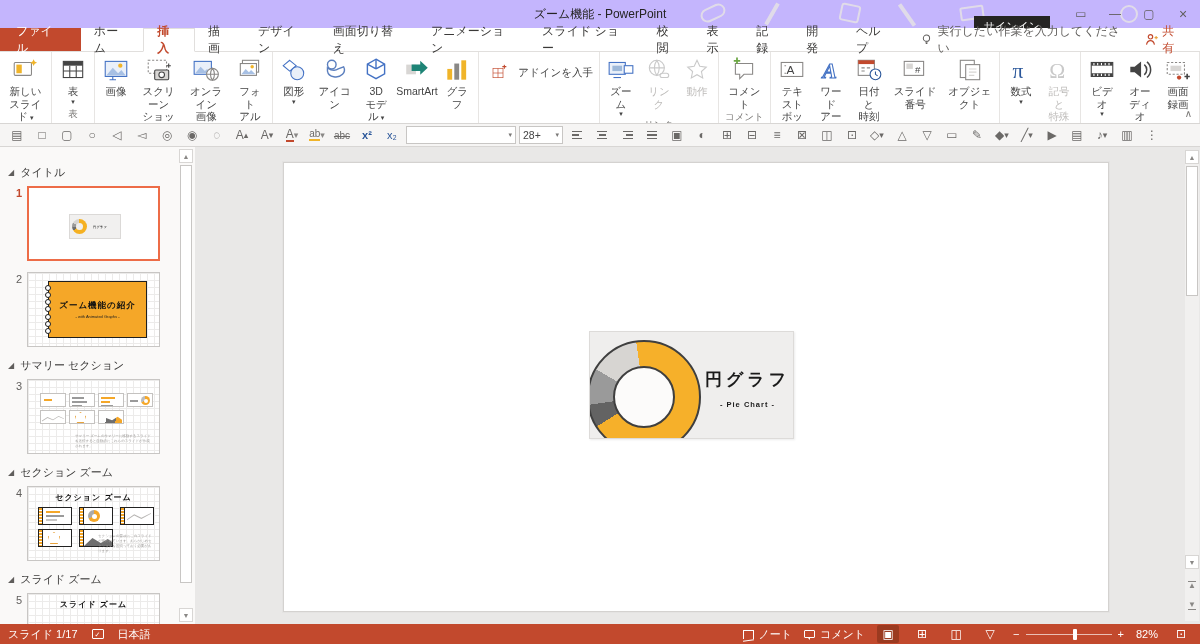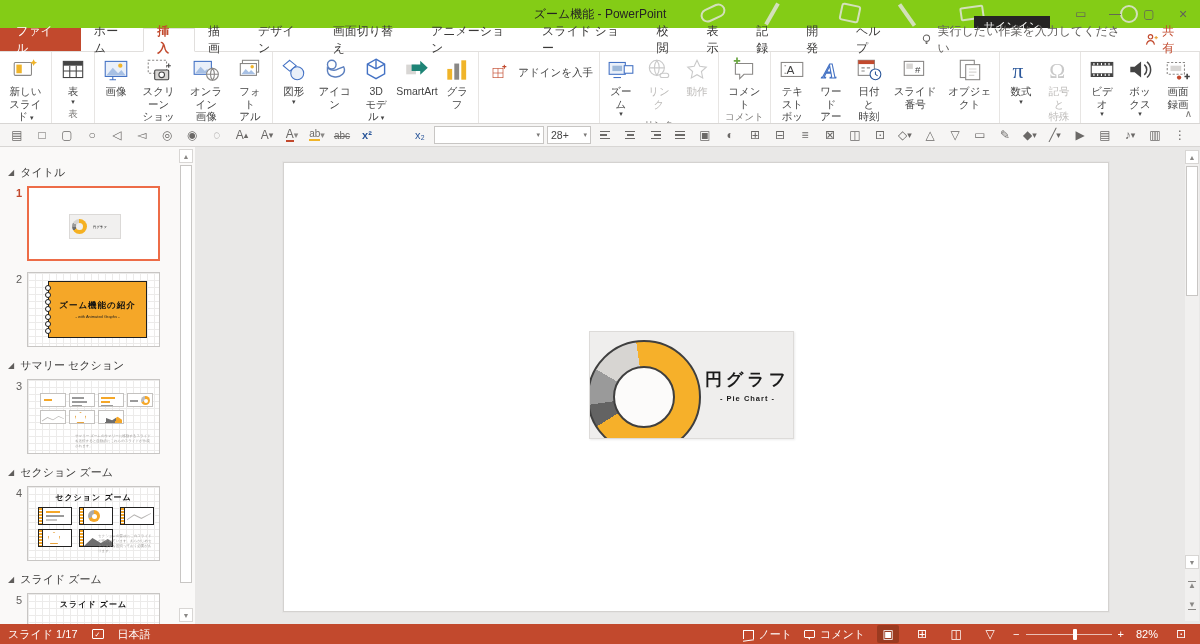--- a/index.html
+++ b/index.html
@@ -1,21 +1,21 @@
 <!DOCTYPE html>
 <html><head>
 <meta charset="utf-8">
 <style>
   * { margin:0; padding:0; box-sizing:border-box; }
   html,body { width:1200px; height:644px; overflow:hidden; }
   body { font-family:"Liberation Sans","DejaVu Sans",sans-serif; background:#fff; color:#444; }
   #app { width:1200px; height:644px; display:grid; grid-template-rows:28px 24px 72px 23px 1fr 20px; position:relative; }
 
   
-  #titlebar { position:relative; background:#84cc16; display:flex; align-items:center; justify-content:center; overflow:hidden; }
+  #titlebar { position:relative; background:#c4b5fd; display:flex; align-items:center; justify-content:center; overflow:hidden; }
   #titlebar .title { font-size:12px; color:#252423; z-index:2; }
   .doodle { position:absolute; border:2px solid #E7E5E3; opacity:.8; z-index:1; }
   #win-controls { position:absolute; right:0; top:0; height:28px; display:flex; align-items:center; z-index:3; }
   #signin { background:#252423; color:#fff; font-size:11px; padding:3px 10px; margin-right:14px; cursor:default; }
   .winbtn { width:34px; height:28px; display:flex; align-items:center; justify-content:center; font-size:12px; color:#605E5C; }
 
   
   #tabrow { display:flex; align-items:stretch; background:#fff; border-bottom:1px solid #E1DFDD; font-size:12px; position:relative; z-index:4; }
   .tab { display:flex; align-items:center; padding:0 13px; color:#3b3a39; cursor:default; }
   .tab.file { background:#C2492D; color:#fff; padding:0 16px; }
@@ -106,21 +106,21 @@
   .sz-cap { position:absolute; right:5px; bottom:6px; width:56px; font-size:3.5px; line-height:1.45; color:#9a9896; }
 
   
   #canvas { flex:1; position:relative; overflow:hidden; }
   #slide { position:absolute; left:88px; top:15px; width:826px; height:450px; background:#fff; border:1px solid #D4D2D0; box-shadow:0 0 0 1px rgba(0,0,0,0.02); }
   #zoom-card { position:absolute; left:305px; top:168px; width:205px; height:108px; background:#EFEEED; border:1px solid #DDDBD9; box-shadow:1px 1px 2px rgba(0,0,0,0.08); overflow:hidden; }
   #donut { position:absolute; left:-3px; top:8px; width:114px; height:114px; border-radius:50%; border:2px solid #3f3f3f; background:conic-gradient(#F6B02A 0 238deg,#636363 238deg 262deg,#9a9a9a 262deg 300deg,#D7D5D2 300deg 352deg,#F6B02A 352deg 360deg); }
   #donut .hole { position:absolute; left:24px; top:24px; width:62px; height:62px; border-radius:50%; background:#FCFBFA; border:2px solid #3f3f3f; }
   #card-text { position:absolute; left:112px; right:0; top:36px; text-align:center; }
   #card-title { font-size:17px; font-weight:bold; color:#1a1a1a; letter-spacing:4px; }
-  #card-sub { font-size:7.5px; font-weight:bold; color:#1a1a1a; margin-top:3px; letter-spacing:1px; }
+  #card-sub { font-size:7.5px; font-weight:bold; color:#1a1a1a; margin-top:9px; letter-spacing:1px; }
   
   #cv-scroll { position:absolute; right:1px; top:3px; bottom:3px; width:14px; }
   .nav-btn { position:absolute; left:0; width:14px; height:16px; color:#8a8886; font-size:8px; display:flex; align-items:center; justify-content:center; }
   .nav-btn span { line-height:1; }
   .nav-btn .ovl { border-top:1px solid #8a8886; }
   .nav-btn .unl { border-bottom:1px solid #8a8886; }
 
   
   #statusbar { background:#C2492D; color:#fff; display:flex; align-items:center; font-size:11px; padding:0 8px; gap:14px; }
   .sb-item { display:flex; align-items:center; gap:5px; white-space:nowrap; }
@@ -484,21 +484,21 @@
             <span class="rib-label">ビデオ</span>
             <span class="caret">▾</span>
           </div>
           <div class="rib-btn">
             <span class="rib-icon">
               <svg width="28" height="28" viewBox="0 0 26 26">
                 <path d="M4 10h4l6-5v15l-6-5H4z" fill="#444"></path>
                 <path d="M17 8c3 2.5 3 7 0 9.5M19.5 5.5c4.5 4 4.5 10.5 0 14.5" fill="none" stroke="#444" stroke-width="1.4"></path>
               </svg>
             </span>
-            <span class="rib-label">ボックス</span>
+            <span class="rib-label">オーディオ</span>
             <span class="caret">▾</span>
           </div>
           <div class="rib-btn">
             <span class="rib-icon">
               <svg width="28" height="28" viewBox="0 0 26 26">
                 <rect x="3" y="6" width="16" height="11" fill="none" stroke="#8a8886" stroke-dasharray="2 1.6"></rect>
                 <rect x="6" y="9" width="10" height="5" fill="#D8D6D4"></rect>
                 <path d="M19 19h5M21.5 16.5v5" stroke="#444" stroke-width="1.5"></path>
                 <circle cx="14" cy="20" r="2" fill="#C2492D"></circle>
               </svg>
@@ -528,21 +528,21 @@
         <span class="sub" style="color:#8a8886;">▾</span>
       </div>
       <div class="qicon">
         <span style="border-bottom:2.5px solid #F0B429;line-height:1;font-size:10px;">ab</span>
         <span class="sub" style="color:#8a8886;">▾</span>
       </div>
       <div class="qicon">
         <span style="text-decoration:line-through;font-size:10px;">abc</span>
       </div>
       <div class="qicon" style="color: rgb(43, 87, 154); font-weight: bold; font-size: 11px;">x²</div>
-      <div class="qicon" style="color: rgb(43, 87, 154); font-weight: normal; font-size: 11px; margin-left: 28px;">x₂</div>
+      <div class="qicon" style="color: rgb(43, 87, 154); font-weight: normal; font-size: 11px;">x₂</div>
       <div class="combo" id="font-combo">
         <span></span>
         <span class="cdn">▾</span>
       </div>
       <div class="combo" id="size-combo">
         <span>28+</span>
         <span class="cdn">▾</span>
       </div>
       <div class="qicon">
         <span class="alny" style="width:11px;align-items:flex-start;">

